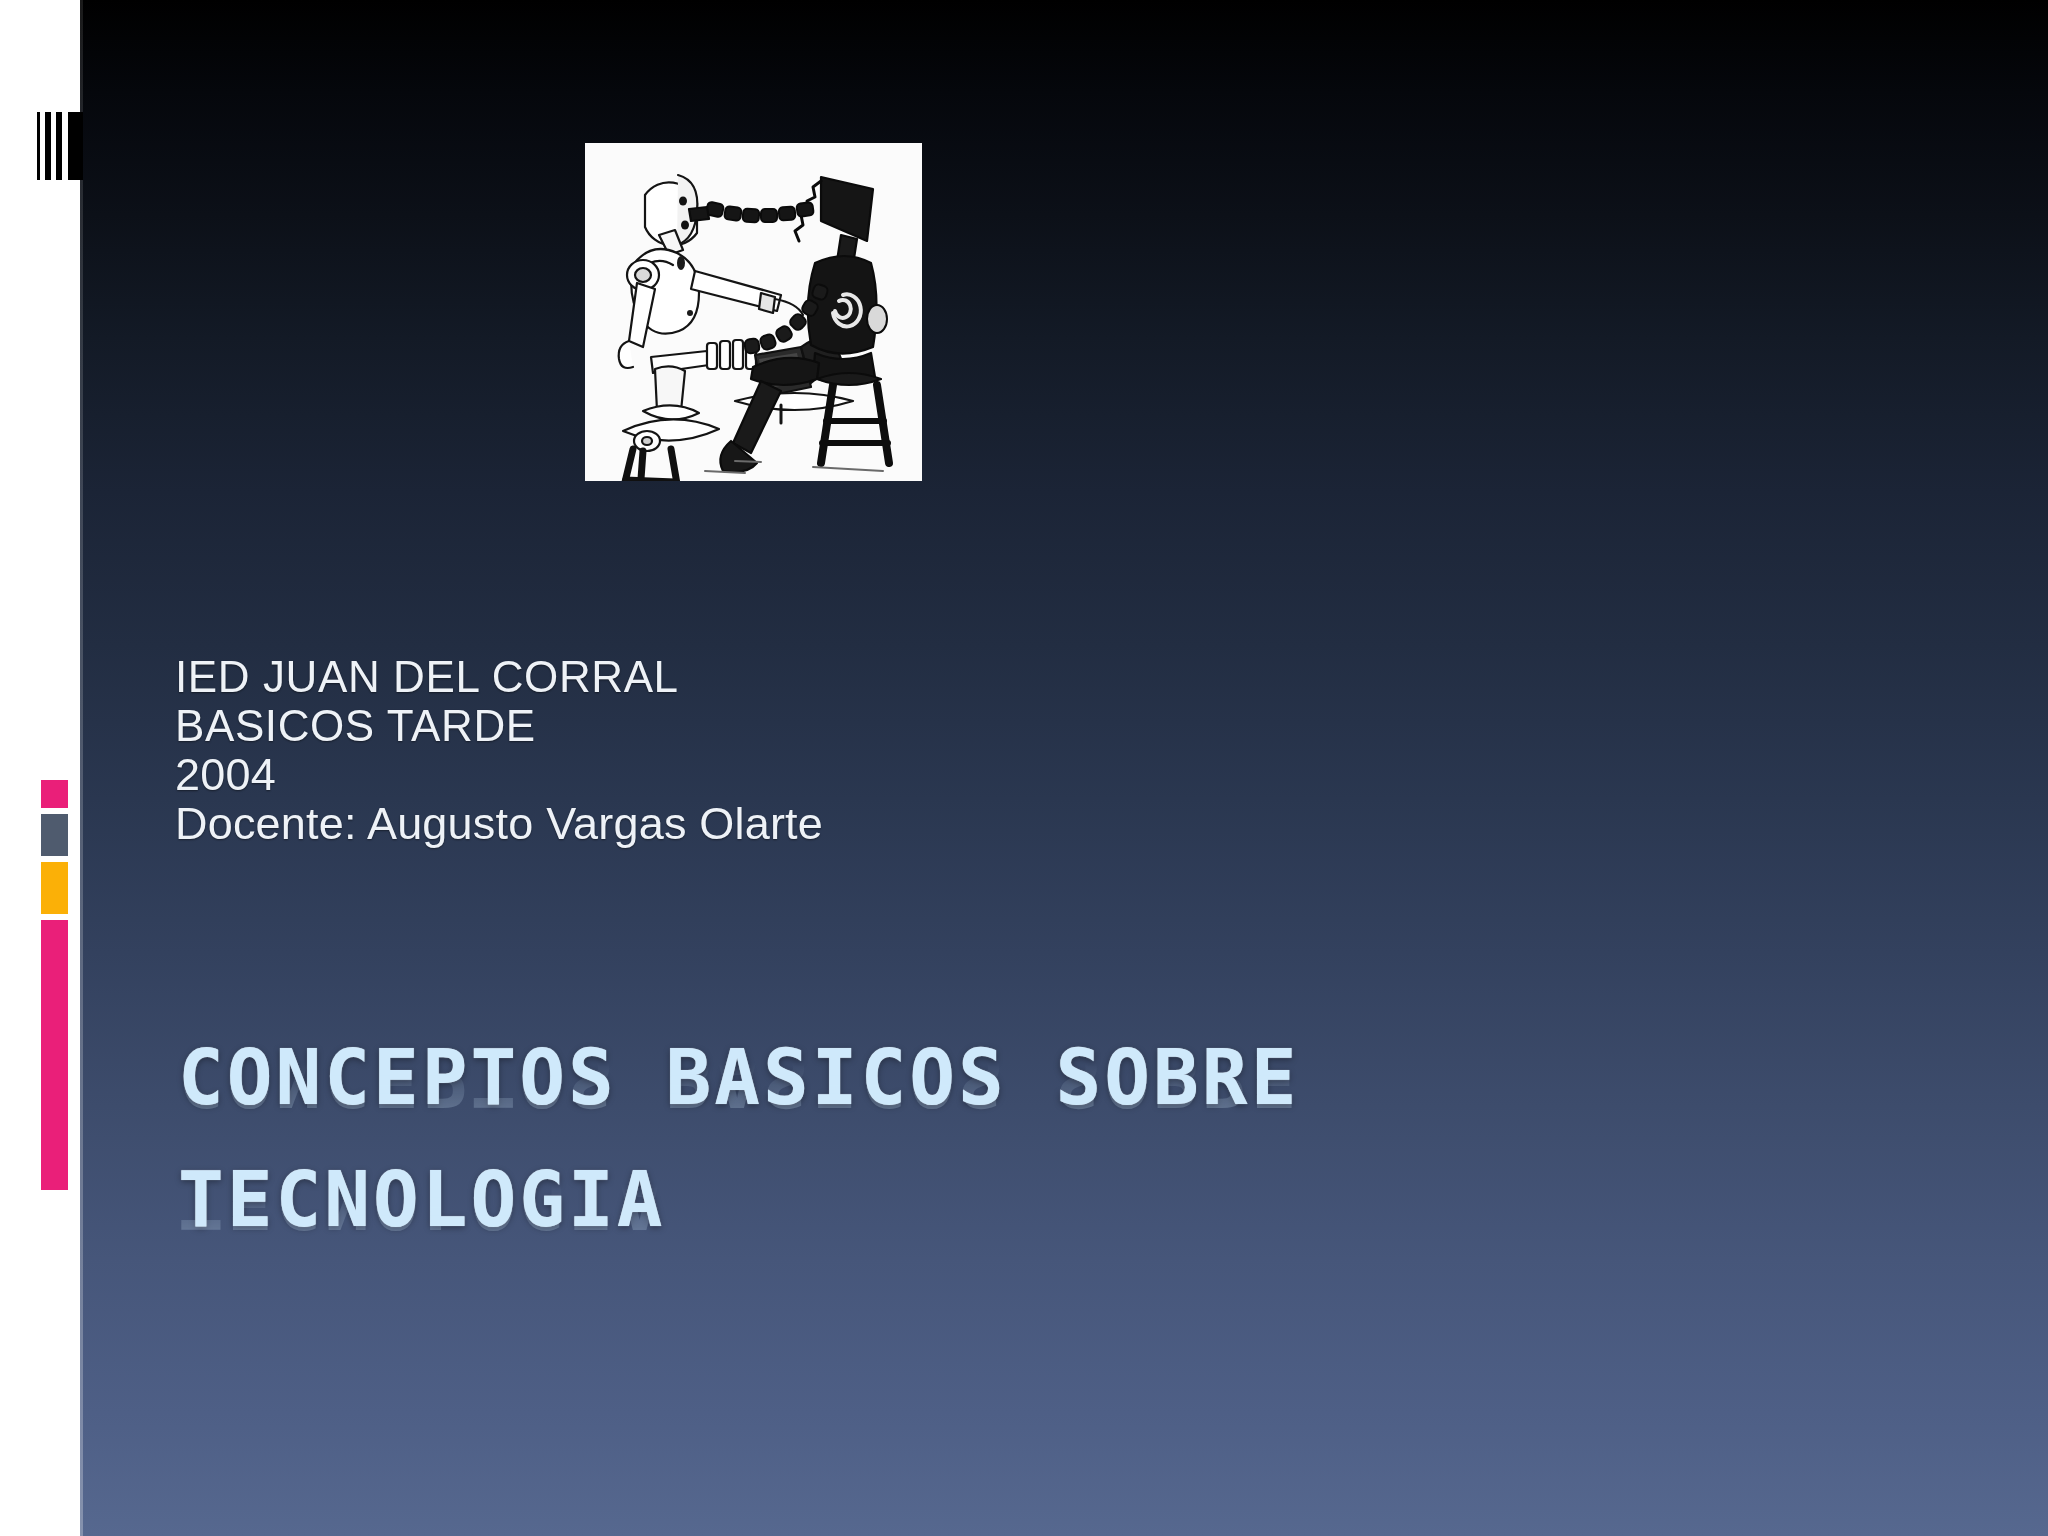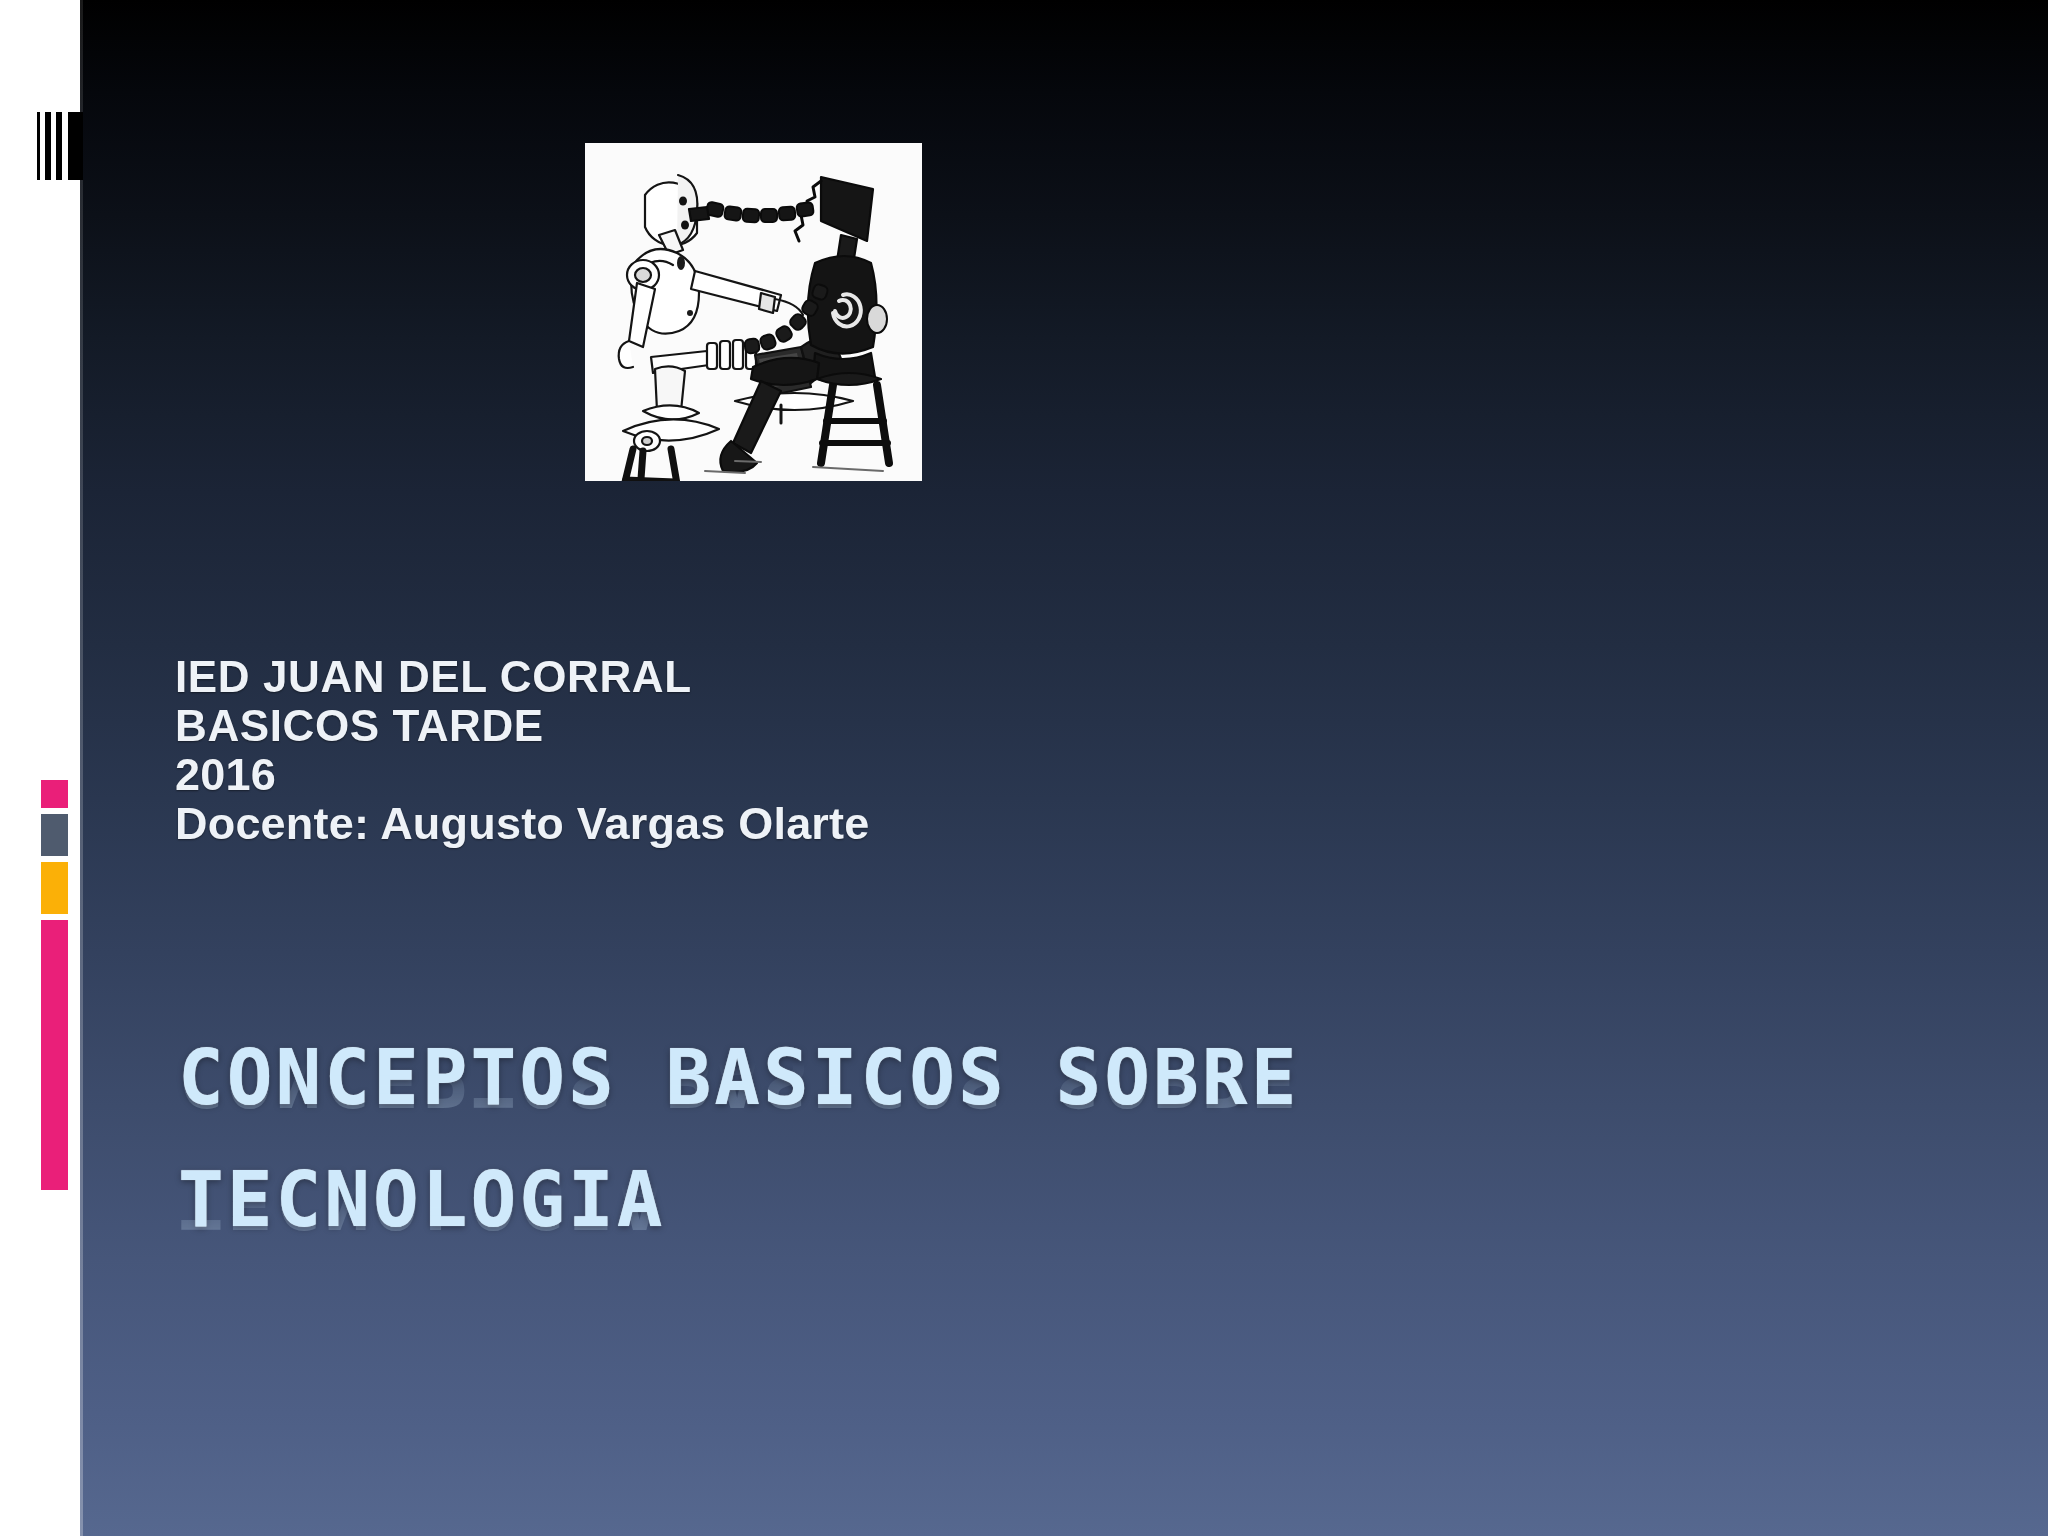--- a/index.html
+++ b/index.html
@@ -94,21 +94,21 @@
   
   .subtitle-block{
     position:absolute;
     left:95px; top:652px;
     width:1500px;
     z-index:4;
   }
   .sub-line{
     color:#eef2f7;
     font-family:"Liberation Sans", sans-serif;
-    font-weight:700;
+    font-weight:400;
     font-size:44px;
     line-height:49px;
     letter-spacing:.2px;
     white-space:nowrap;
     text-shadow:0 1px 2px rgba(0,0,0,.45);
   }
   .sub-line.upper{ letter-spacing:.6px; }
   .sub-line.mixed{ font-size:45px; }
 
   
@@ -262,21 +262,21 @@
             <path d="M228 324 l70 4"></path>
             <path d="M150 318 l26 1"></path>
           </g>
         </g>
       </svg>
     </div>
 
     <div class="subtitle-block">
       <div class="sub-line upper">IED JUAN DEL CORRAL</div>
       <div class="sub-line upper">BASICOS TARDE</div>
-      <div class="sub-line mixed">2016</div>
+      <div class="sub-line mixed">2004</div>
       <div class="sub-line mixed">Docente: Augusto Vargas Olarte</div>
     </div>
 
     <div class="title-block">
       <div class="title-line l1">
         <span>CONCEPTOS BASICOS SOBRE</span>
         <span class="reflection">CONCEPTOS BASICOS SOBRE</span>
       </div>
       <div class="title-line l2">
         <span>TECNOLOGIA</span>

